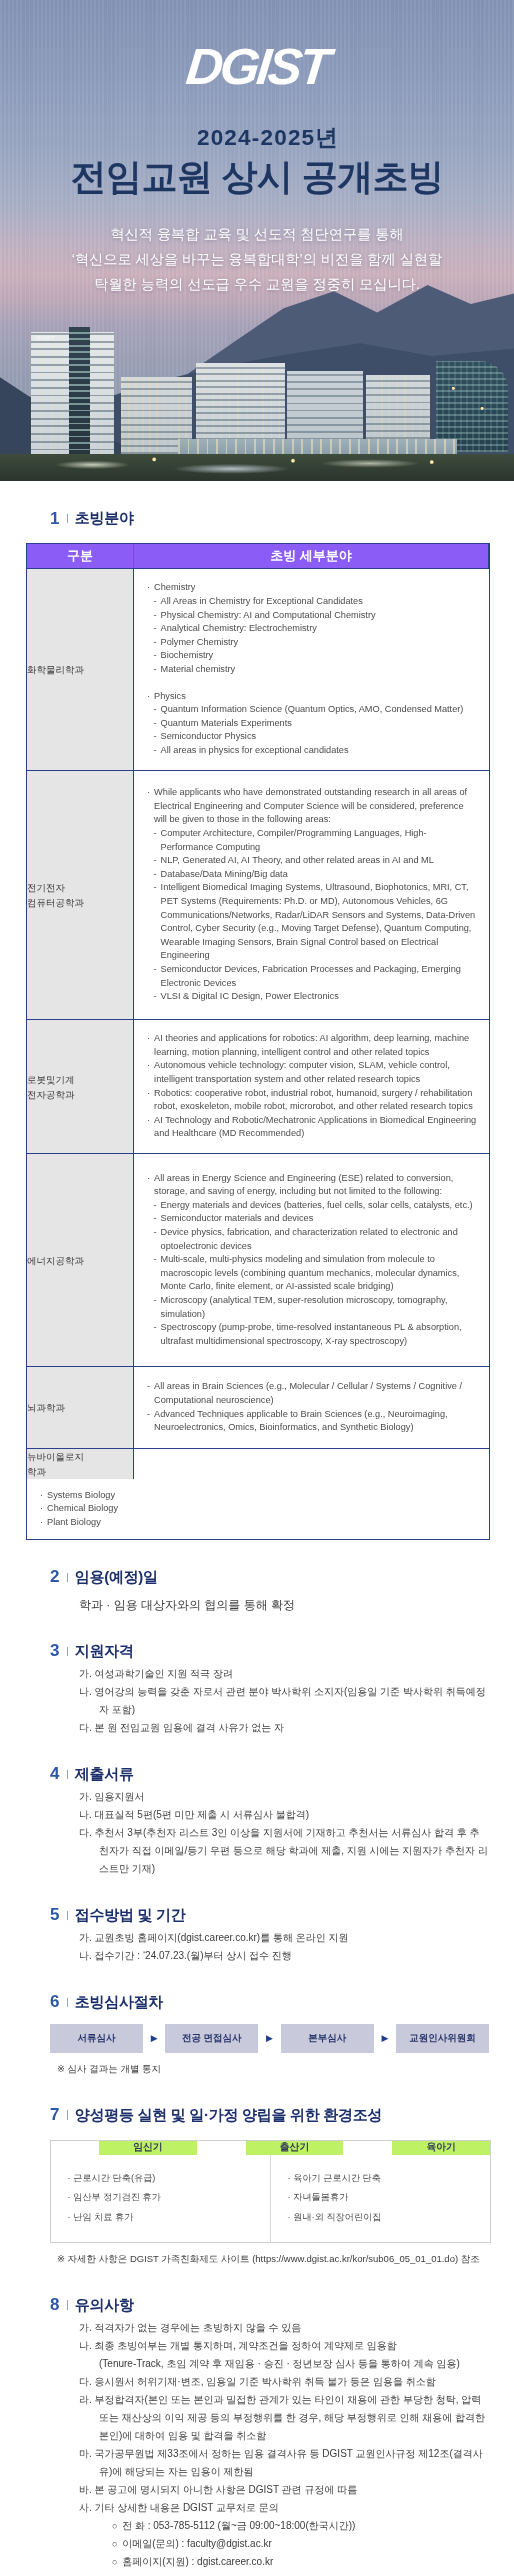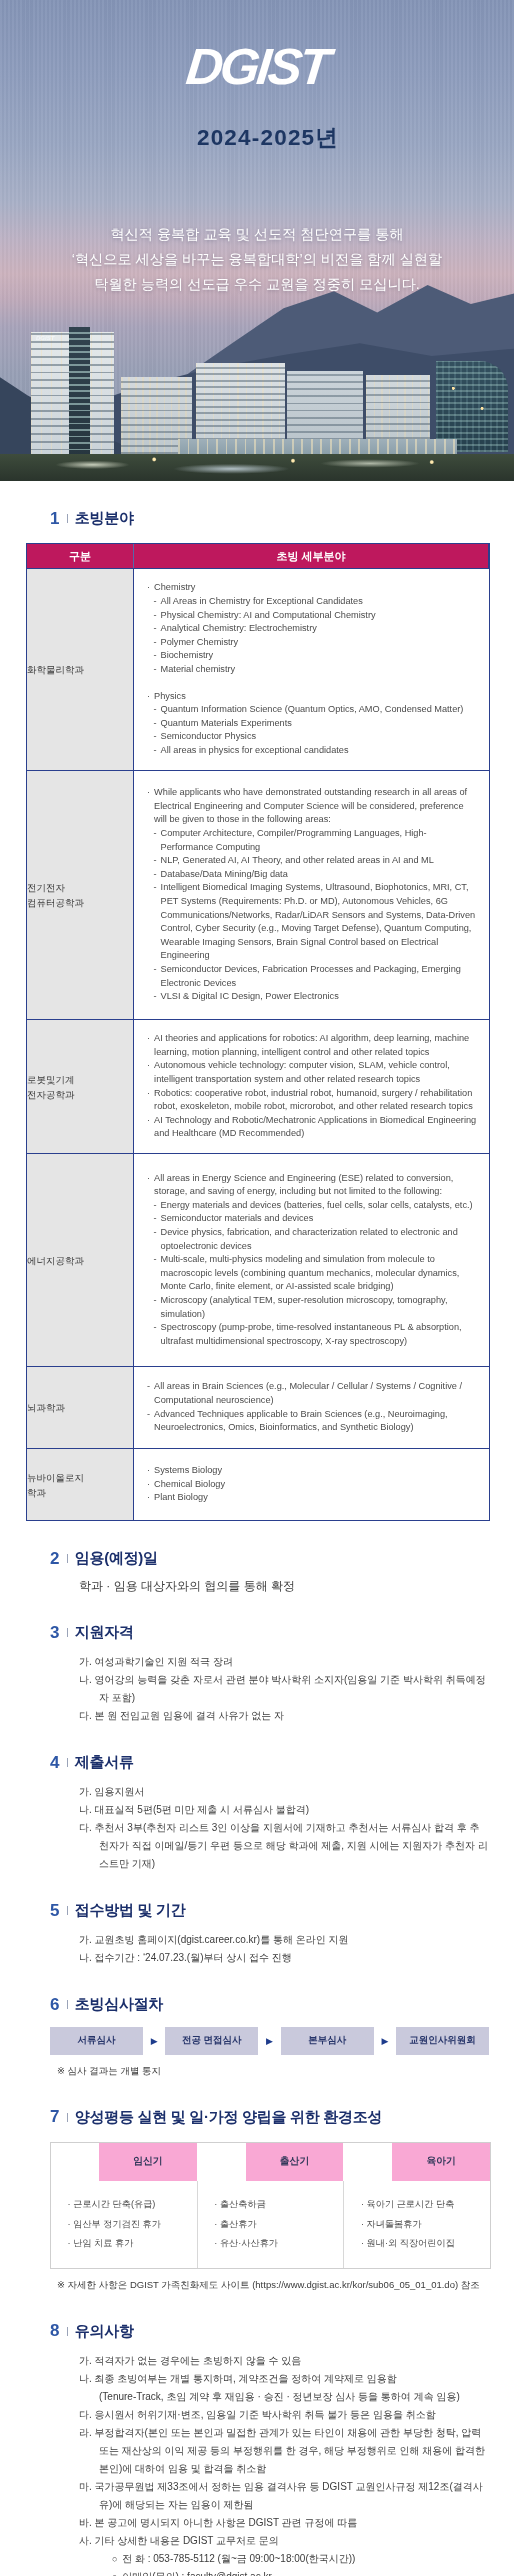--- a/index.html
+++ b/index.html
@@ -82,79 +82,80 @@
      linear-gradient(180deg,#3e4c3c,#2a342c);}
 
   
   .content{width:462px;margin:0 auto;}
   .sec{margin-top:25px;}
   .sec-h{display:flex;align-items:center;margin:0 0 0 24px;height:25px;}
   .sec-h .num{font-size:17px;font-weight:800;color:#2e57a6;}
   .sec-h .bar{width:1.2px;height:9.5px;background:#9aa3b8;margin:0 7.1px 0 7.1px;}
   .sec-h .ttl{font-size:15px;font-weight:800;color:#1b2f6b;letter-spacing:-0.3px;}
 
-  .body-list{margin:8px 0 0 53px;}
+  .body-list{margin:1px 0 0 53px;}
   .item{font-size:10px;line-height:18px;color:#3c3c3c;padding-left:20px;text-indent:-20px;}
   .item.cont{text-indent:0;padding-left:20px;}
   .single-line{margin:6px 0 0 53px;font-size:12px;line-height:18px;color:#3c3c3c;}
   .note{margin:8.3px 0 0 31px;font-size:9.5px;color:#3c3c3c;line-height:16.6px;}
 
   
   .rtable{width:462px;margin-top:12px;border:1.2px solid #2a3f8e;}
   .trow{display:flex;border-top:0.6px solid #2a3f8e;}
   .trow:first-child{border-top:none;}
   .tcell{box-sizing:border-box;}
   .dept{width:107px;background:#e5e5e5;border-right:0.6px solid #2a3f8e;
         display:flex;flex-direction:column;align-items:flex-start;justify-content:center;}
   .dept-line{font-size:9.5px;line-height:15px;color:#3a3a3a;}
   .det{width:354px;background:#fff;display:flex;flex-direction:column;justify-content:center;
        padding:9.5px 10.7px 9.5px 13px;}
   .thead{background:#2a3f8e;height:24px;}
-  .thead .hc{background:#be185d;color:#fff;font-size:11px;font-weight:700;
+  .thead .hc{background:#8b5cf6;color:#fff;font-size:13px;font-weight:700;
     display:flex;align-items:center;justify-content:center;border:none;}
   .thead .dept-h{width:107px;border-right:0.6px solid #5568ab;}
   .thead .det-h{width:354px;padding:0;}
   .li{display:flex;font-size:9.2px;line-height:13.6px;color:#4b4b4b;}
   .li .blt{flex:0 0 7.1px;}
   .li .txt{flex:1;}
   .li.lv2{padding-left:6.5px;}
   .li.gap{margin-top:13px;}
   .r1{min-height:201px;} .r2{min-height:248px;} .r3{min-height:133px;}
-  .r4{min-height:212px;} .r5{min-height:81px;} .r6{min-height:71px;}
+  .r4{min-height:212px;} .r5{min-height:81px;} .r6{min-height:71px;flex-direction:column;}
 
   
   .flow{display:flex;align-items:center;margin:9.5px 0 0 24px;width:439px;}
   .step{flex:1;height:28.4px;background:#c9c9dc;display:flex;align-items:center;
         justify-content:center;font-size:9.5px;font-weight:700;color:#27356a;}
   .arrow{flex:0 0 22.5px;text-align:center;color:#1e3c8c;font-size:9px;}
 
   
   .gtable{width:439px;margin:12px 0 0 24px;border:0.6px solid #cfcfcf;border-collapse:collapse;}
   .gtable .ghead{display:flex;}
-  .gcellh{flex:1;height:38px;background:#f9a8d4;display:flex;align-items:center;
+  .gcellh{flex:1;height:14px;background:#bef264;display:flex;align-items:center;
           justify-content:center;font-size:9.8px;font-weight:700;color:#32395a;
           border-right:1.2px solid #fff;margin-left:48px;}
   .gcellh:last-child{border-right:none;}
   .gbody{display:flex;}
   .gcell{flex:1;border-right:0.6px solid #d8d8d8;padding:14.2px 6px 14.2px 16.6px;}
   .gcell:last-child{border-right:none;}
   .gline{font-size:9.2px;line-height:19.6px;color:#4b4b4b;}
 
   
   .contact{margin-left:86px;font-size:10px;line-height:18.4px;color:#3c3c3c;}
   .contact .circ{margin-right:4.7px;font-size:9px;}
 </style>
 </head>
 <body>
 
 <div class="page">
 
   <header class="hero">
     <div class="hero-logo">DGIST</div>
     <div class="hero-year">2024-2025년</div>
+    <div class="hero-title">전임교원 상시 공개초빙</div>
     <div class="hero-sub">
       <div>혁신적 융복합 교육 및 선도적 첨단연구를 통해</div>
       <div>‘혁신으로 세상을 바꾸는 융복합대학’의 비전을 함께 실현할</div>
       <div>탁월한 능력의 선도급 우수 교원을 정중히 모십니다.</div>
     </div>
     <div>
       <div class="mtn far"></div>
       <div class="mtn near"></div>
       <div class="mtn left"></div>
       <div class="bldg b1"></div>
@@ -448,25 +449,20 @@
             <div class="gcellh">출산기</div>
             <div class="gcellh">육아기</div>
           </div>
           <div class="gbody">
             <div class="gcell">
               <div class="gline">· 근로시간 단축(유급)</div>
               <div class="gline">· 임산부 정기검진 휴가</div>
               <div class="gline">· 난임 치료 휴가</div>
             </div>
             <div class="gcell">
-              <div class="gline">· 출산축하금</div>
-              <div class="gline">· 출산휴가</div>
-              <div class="gline">· 유산·사산휴가</div>
-            </div>
-            <div class="gcell">
               <div class="gline">· 육아기 근로시간 단축</div>
               <div class="gline">· 자녀돌봄휴가</div>
               <div class="gline">· 원내·외 직장어린이집</div>
             </div>
           </div>
         </div>
       <div class="note">※ 자세한 사항은 DGIST 가족친화제도 사이트 (https://www.dgist.ac.kr/kor/sub06_05_01_01.do) 참조</div>
     </section>
 
     <section class="sec">

